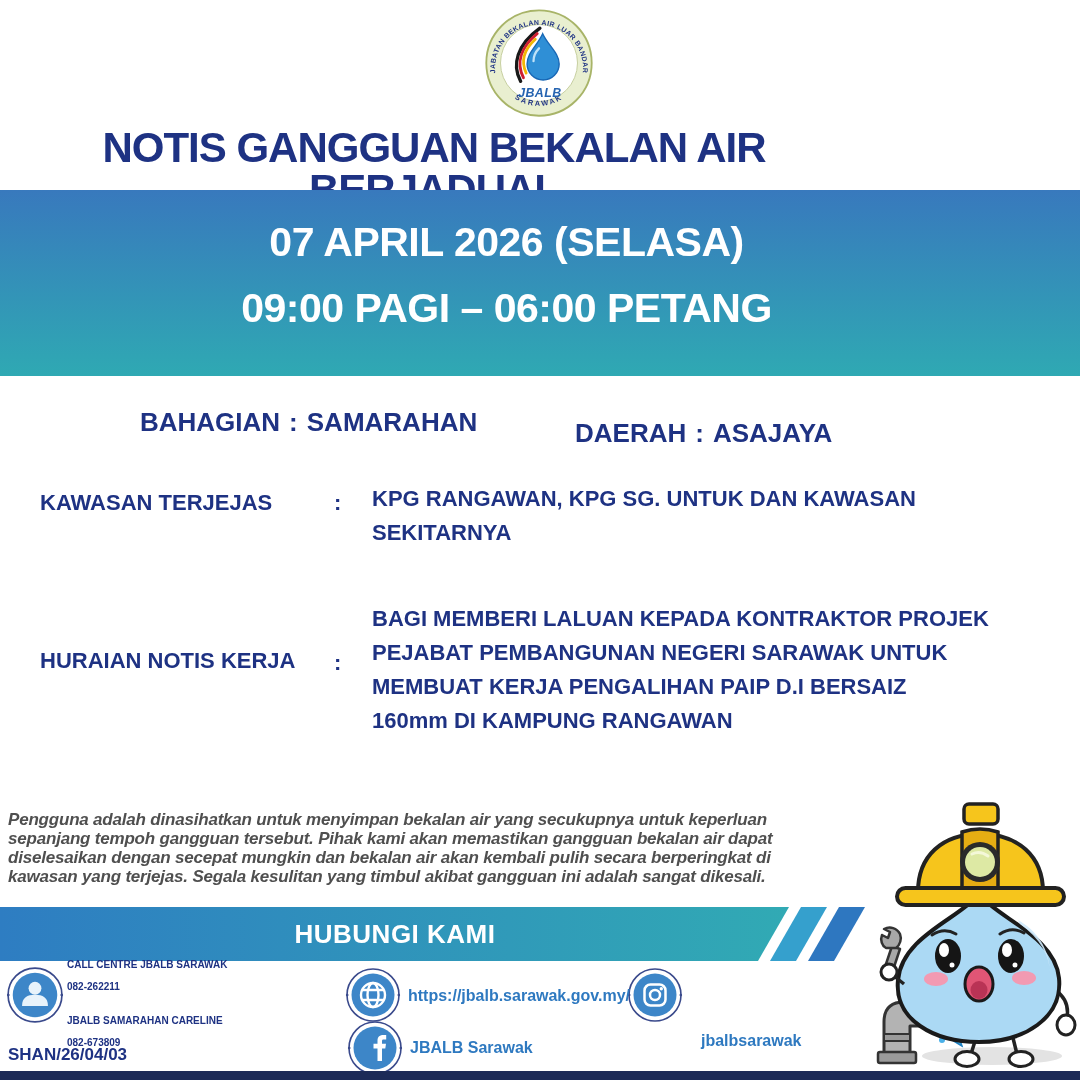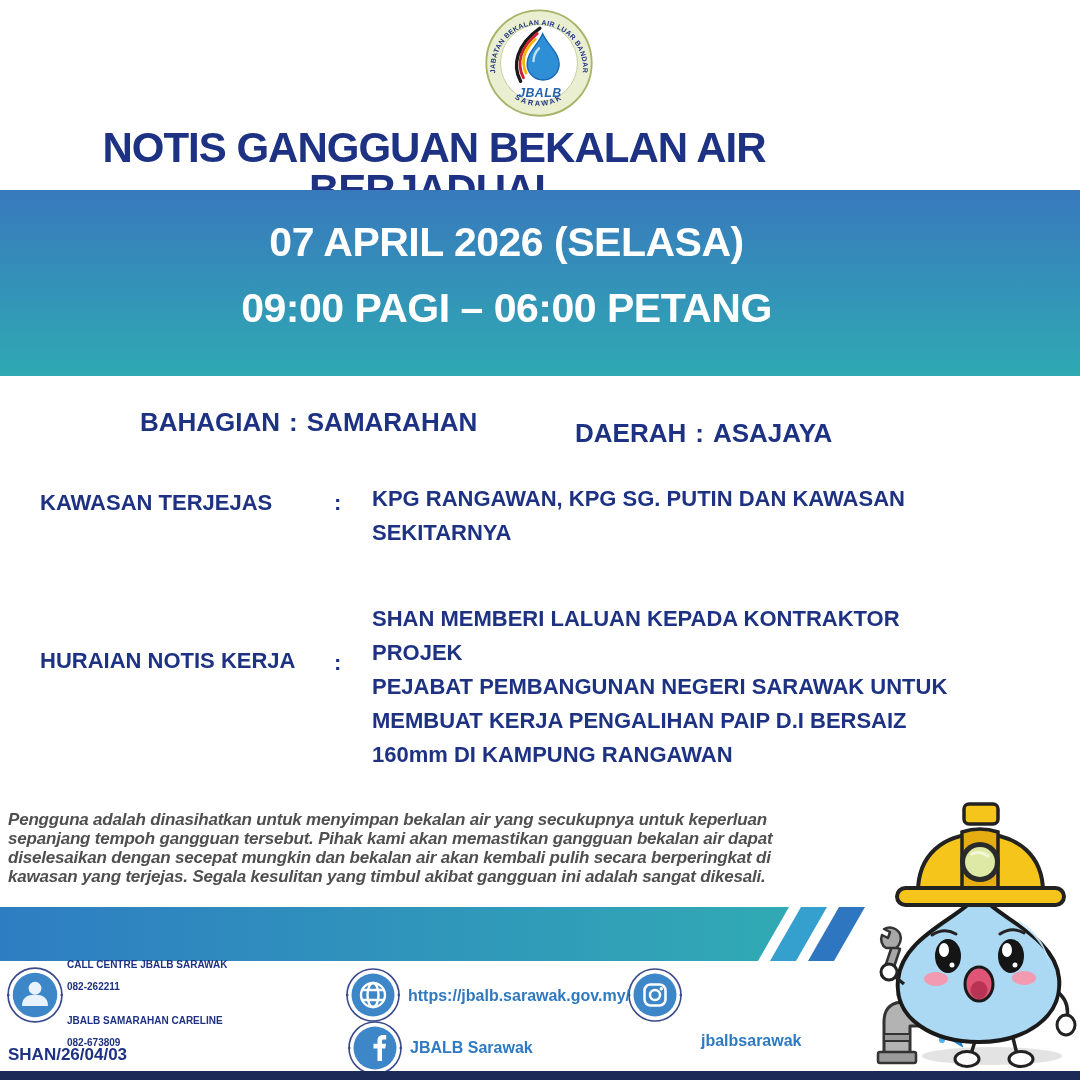--- a/index.html
+++ b/index.html
@@ -98,46 +98,47 @@
 
   <div class="abs region bahagian">
     <span>BAHAGIAN</span><span class="sep">:</span><span>SAMARAHAN</span>
   </div>
   <div class="abs region daerah">
     <span>DAERAH</span><span class="sep">:</span><span>ASAJAYA</span>
   </div>
 
   <div class="abs info-label kaw-label">KAWASAN TERJEJAS</div>
   <div class="abs info-colon kaw-colon">:</div>
-  <div class="abs info-value kaw-value">KPG RANGAWAN, KPG SG. PUTIN DAN KAWASAN
+  <div class="abs info-value kaw-value">KPG RANGAWAN, KPG SG. UNTUK DAN KAWASAN
 SEKITARNYA</div>
 
   <div class="abs info-label hur-label">HURAIAN NOTIS KERJA</div>
   <div class="abs info-colon hur-colon">:</div>
-  <div class="abs info-value hur-value">SHAN MEMBERI LALUAN KEPADA KONTRAKTOR PROJEK
+  <div class="abs info-value hur-value">BAGI MEMBERI LALUAN KEPADA KONTRAKTOR PROJEK
 PEJABAT PEMBANGUNAN NEGERI SARAWAK UNTUK
 MEMBUAT KERJA PENGALIHAN PAIP D.I BERSAIZ
 160mm DI KAMPUNG RANGAWAN</div>
 
   <div class="abs disclaimer">Pengguna adalah dinasihatkan untuk menyimpan bekalan air yang secukupnya untuk keperluan
 sepanjang tempoh gangguan tersebut. Pihak kami akan memastikan gangguan bekalan air dapat
 diselesaikan dengan secepat mungkin dan bekalan air akan kembali pulih secara berperingkat di
 kawasan yang terjejas. Segala kesulitan yang timbul akibat gangguan ini adalah sangat dikesali.</div>
 
   <svg class="abs hubungi-svg" width="880" height="54" viewBox="0 0 880 54">
     <defs>
       <linearGradient id="barGrad" x1="0" y1="0" x2="1" y2="0">
         <stop offset="0" stop-color="#2e7dc2"></stop>
         <stop offset="1" stop-color="#31aab4"></stop>
       </linearGradient>
     </defs>
     <polygon points="0,0 789,0 758,54 0,54" fill="url(#barGrad)"></polygon>
     <polygon points="801,0 827,0 796,54 770,54" fill="#35a0cd"></polygon>
     <polygon points="839,0 865,0 834,54 808,54" fill="#2e77c0"></polygon>
   </svg>
+  <div class="abs hubungi-text">HUBUNGI KAMI</div>
 
   <svg class="abs icon-person" width="58" height="58" viewBox="0 0 56 56">
     <circle cx="28" cy="28" r="26" fill="none" stroke="#3a4a8c" stroke-width="1.6"></circle>
     <circle cx="2.2" cy="28" r="1.3" fill="#3a4a8c"></circle>
       <circle cx="53.8" cy="28" r="1.3" fill="#3a4a8c"></circle>
     <circle cx="28" cy="28" r="21.5" fill="#3d86c8"></circle>
     <circle cx="28" cy="21.5" r="6.2" fill="#e8f3fb"></circle>
     <path d="M15.5,38.5 C15.5,30.5 20.5,27.8 28,27.8 C35.5,27.8 40.5,30.5 40.5,38.5 Z" fill="#e8f3fb"></path>
   </svg>
   <svg class="abs icon-globe" width="56" height="56" viewBox="0 0 56 56">

